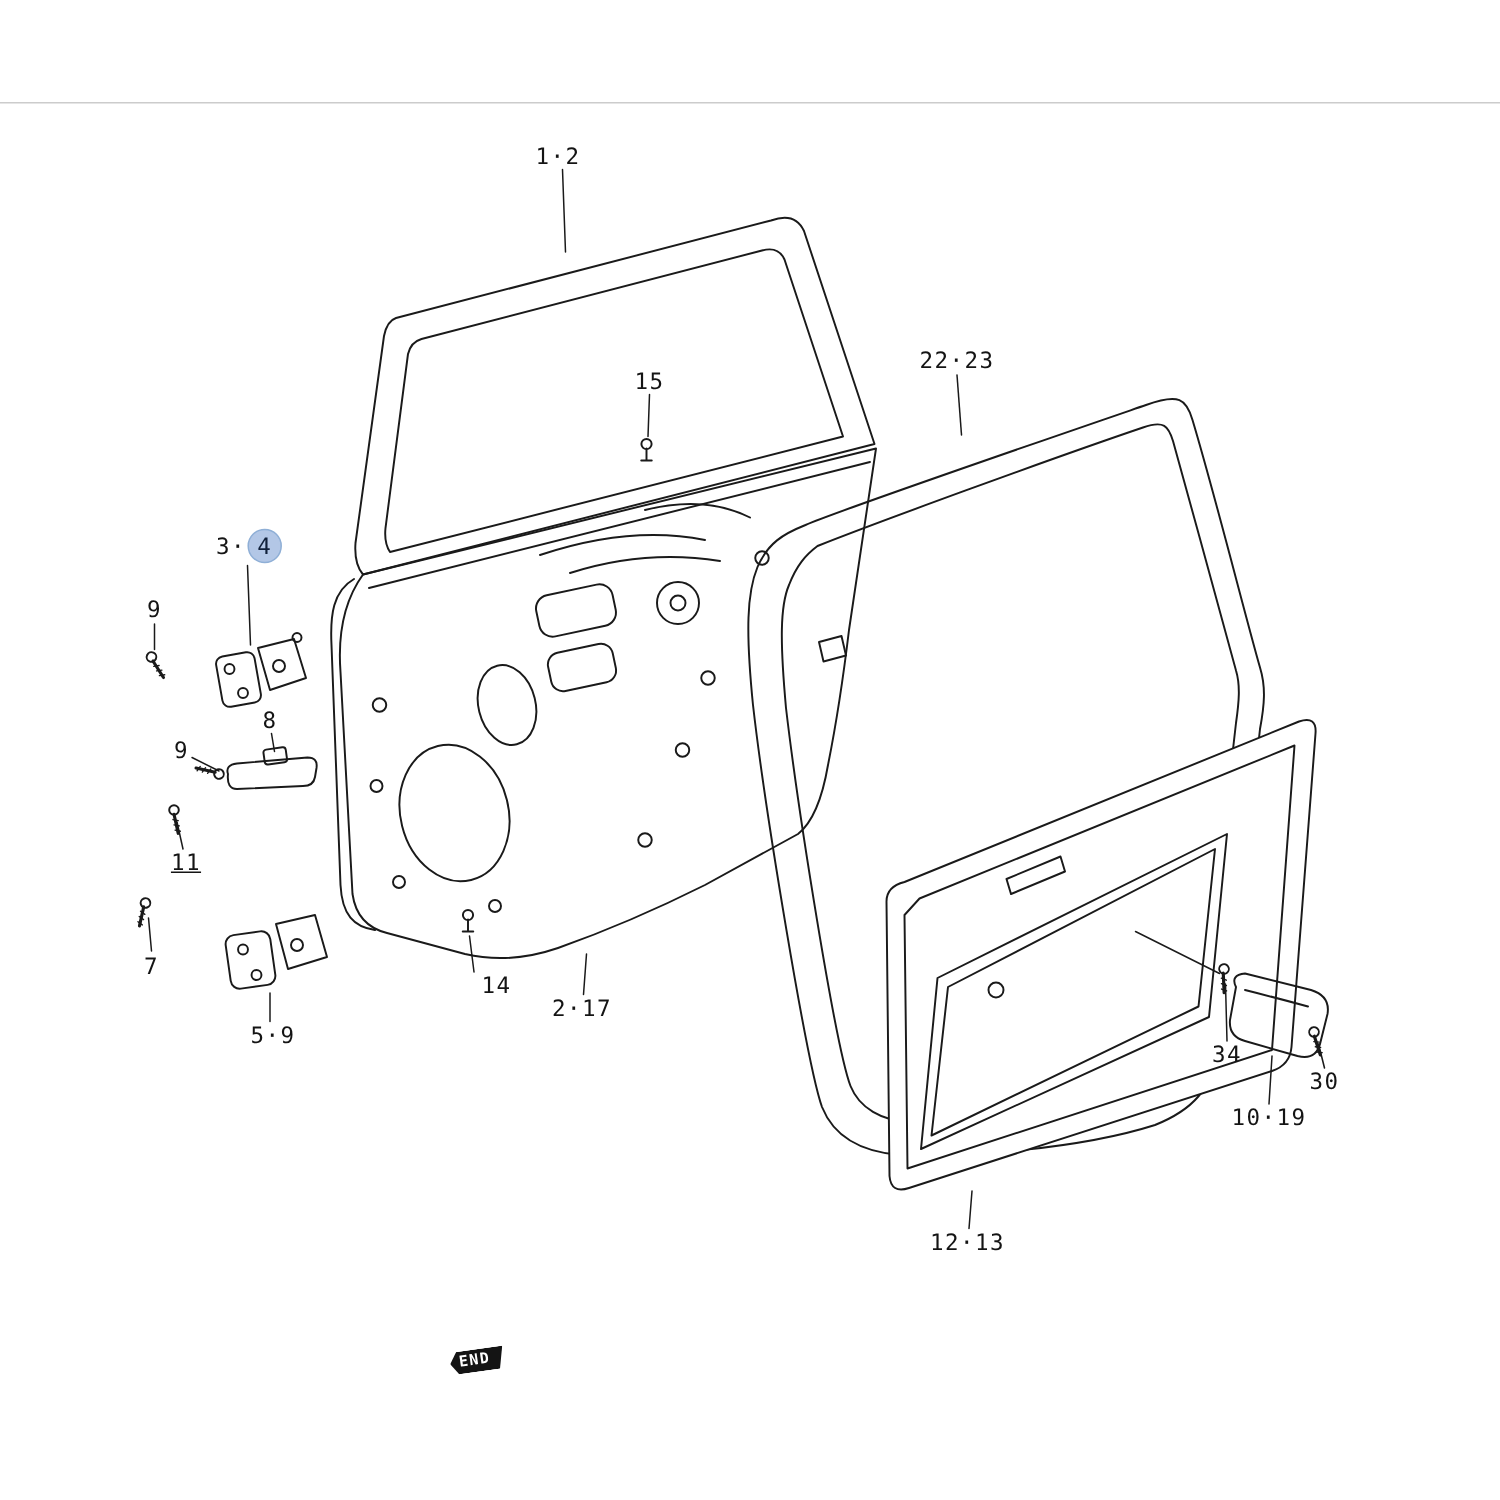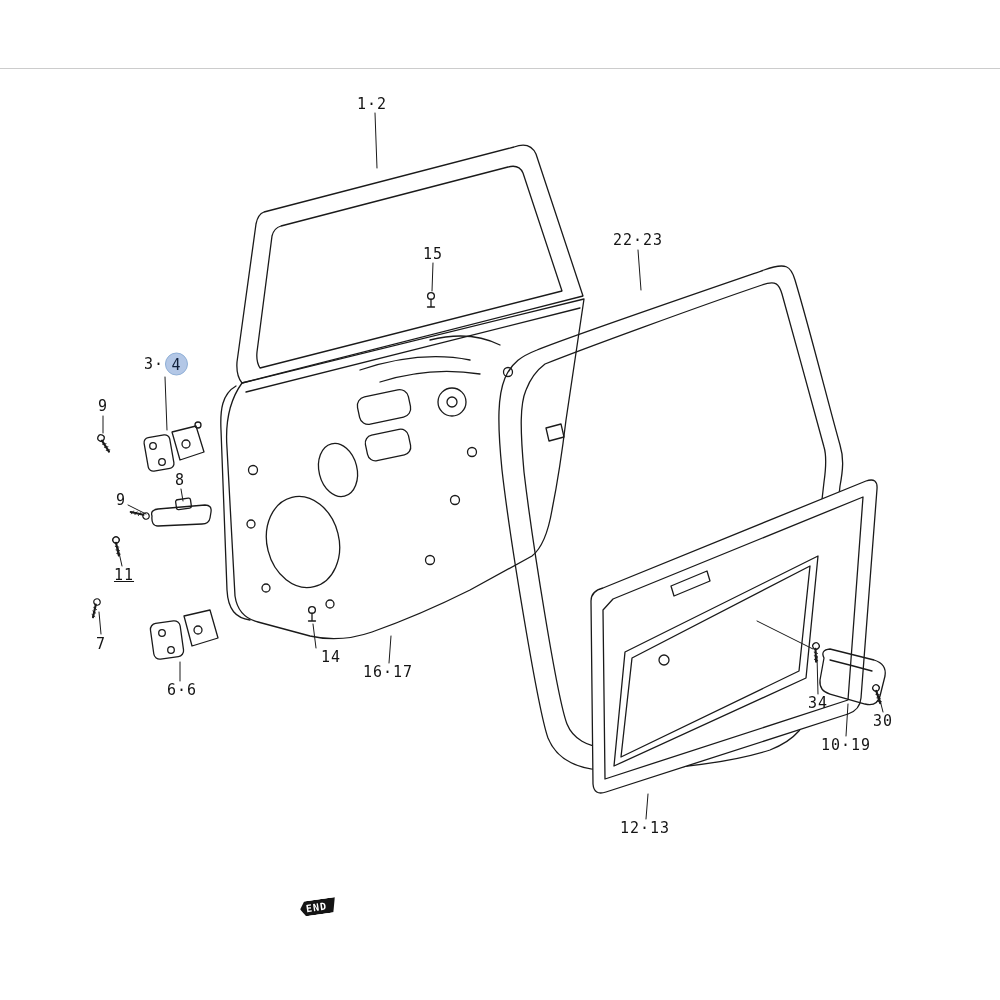--- a/index.html
+++ b/index.html
@@ -159,23 +159,23 @@
   <div class="labels-layer" id="labels-layer">
       <div class="part-label" style="left: 372px; top: 104px;">1·2</div>
       <div class="part-label" style="left: 433px; top: 254px;">15</div>
       <div class="part-label" style="left: 638px; top: 240px;">22·23</div>
       <div class="part-label" style="left: 166px; top: 364px;"><span>3·</span><span class="circled" style="background: rgb(179, 199, 230); border-color: rgb(143, 175, 214);">4</span></div>
       <div class="part-label" style="left: 103px; top: 406px;">9</div>
       <div class="part-label" style="left: 121px; top: 500px;">9</div>
       <div class="part-label" style="left: 180px; top: 480px;">8</div>
       <div class="part-label" style="left: 124px; top: 575px; text-decoration: underline;">11</div>
       <div class="part-label" style="left: 101px; top: 644px;">7</div>
-      <div class="part-label" style="left: 182px; top: 690px;">6·6</div>
+      <div class="part-label" style="left: 182px; top: 690px;">5·9</div>
       <div class="part-label" style="left: 331px; top: 657px;">14</div>
-      <div class="part-label" style="left: 388px; top: 672px;">16·17</div>
+      <div class="part-label" style="left: 388px; top: 672px;">2·17</div>
       <div class="part-label" style="left: 645px; top: 828px;">12·13</div>
       <div class="part-label" style="left: 818px; top: 703px;">34</div>
       <div class="part-label" style="left: 883px; top: 721px;">30</div>
       <div class="part-label" style="left: 846px; top: 745px;">10·19</div>
     </div>
 
   <div class="end-marker">
     <span>END</span>
   </div>
 

